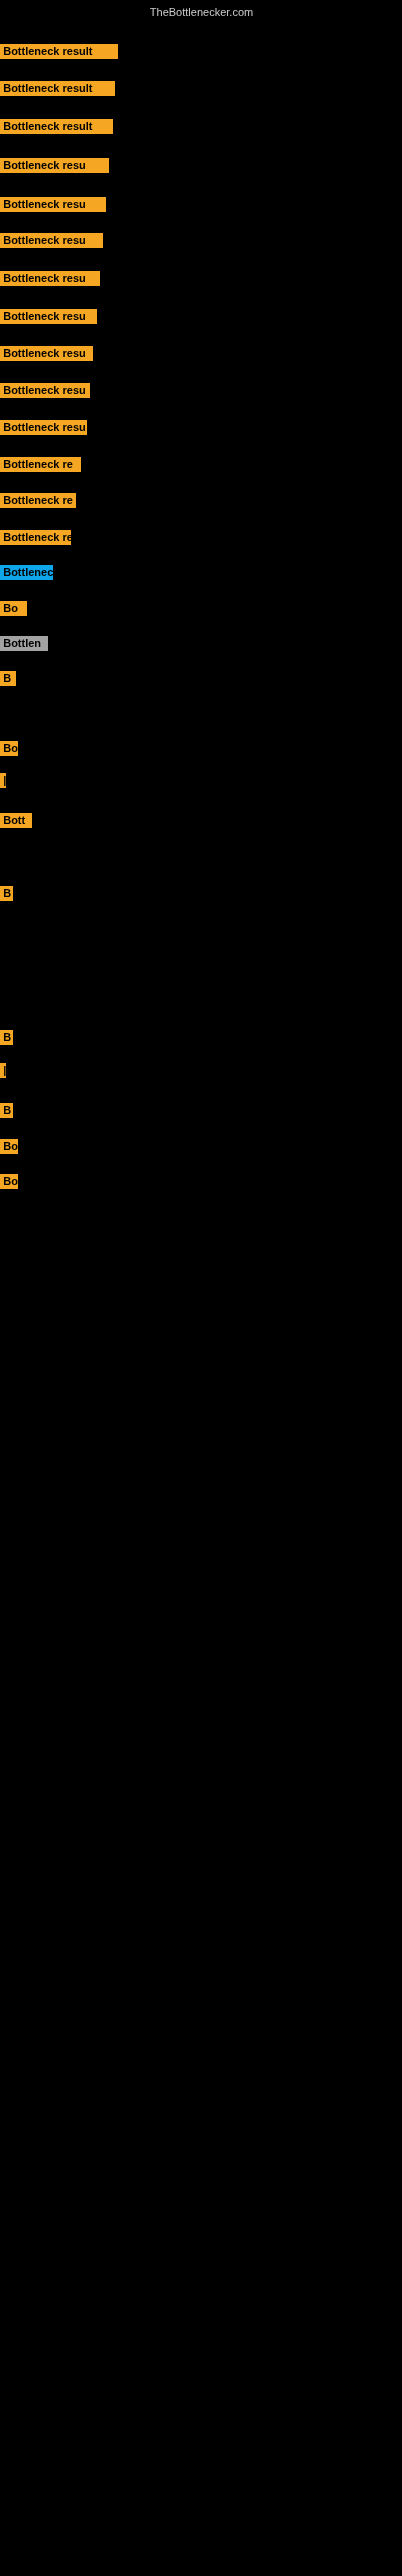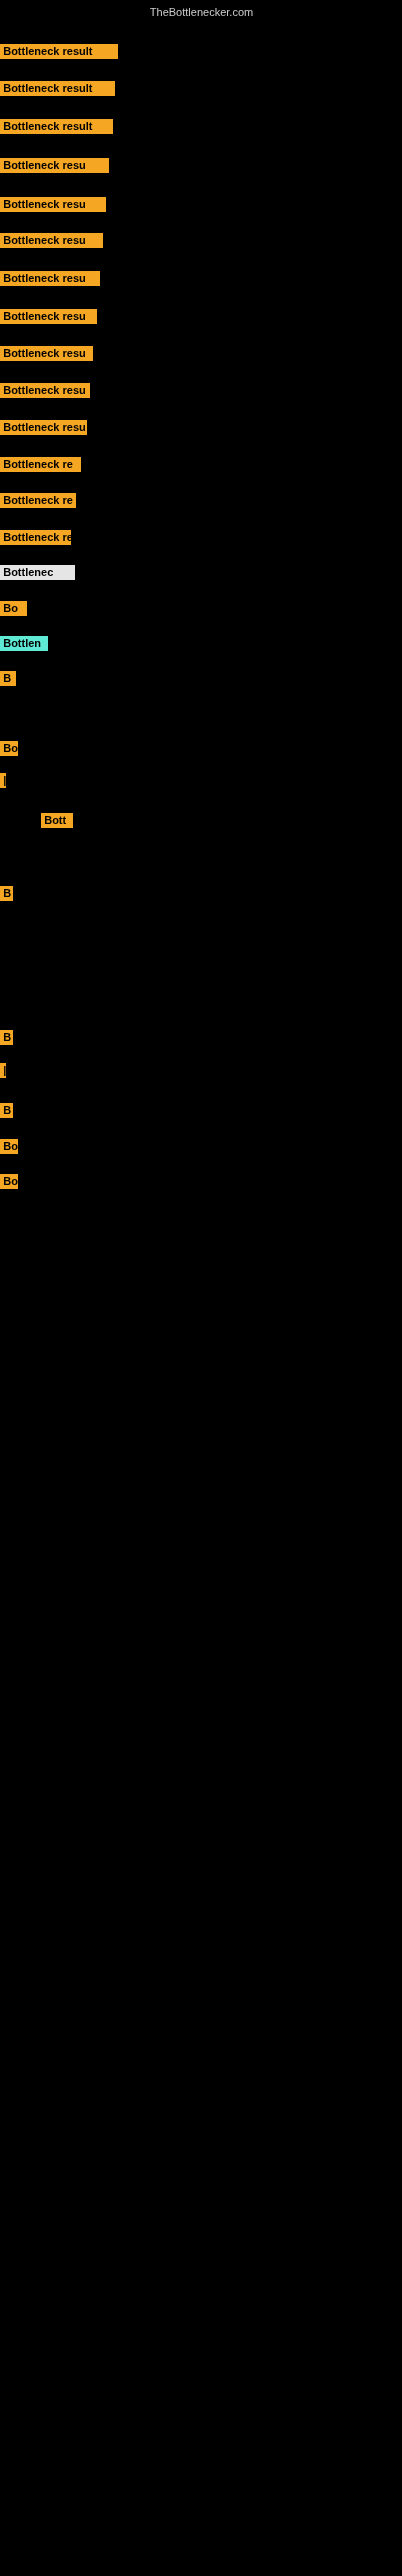--- a/index.html
+++ b/index.html
@@ -54,27 +54,27 @@
     <div class="bottleneck-bar" style="top: 197px; width: 106px; background-color: rgb(245, 166, 35); color: rgb(0, 0, 0);">Bottleneck resu</div>
     <div class="bottleneck-bar" style="top: 233px; width: 103px; background-color: rgb(245, 166, 35); color: rgb(0, 0, 0);">Bottleneck resu</div>
     <div class="bottleneck-bar" style="top: 271px; width: 100px; background-color: rgb(245, 166, 35); color: rgb(0, 0, 0);">Bottleneck resu</div>
     <div class="bottleneck-bar" style="top: 309px; width: 97px; background-color: rgb(245, 166, 35); color: rgb(0, 0, 0);">Bottleneck resu</div>
     <div class="bottleneck-bar" style="top: 346px; width: 93px; background-color: rgb(245, 166, 35); color: rgb(0, 0, 0);">Bottleneck resu</div>
     <div class="bottleneck-bar" style="top: 383px; width: 90px; background-color: rgb(245, 166, 35); color: rgb(0, 0, 0);">Bottleneck resu</div>
     <div class="bottleneck-bar" style="top: 420px; width: 87px; background-color: rgb(245, 166, 35); color: rgb(0, 0, 0);">Bottleneck resu</div>
     <div class="bottleneck-bar" style="top: 457px; width: 81px; background-color: rgb(245, 166, 35); color: rgb(0, 0, 0);">Bottleneck re</div>
     <div class="bottleneck-bar" style="top: 493px; width: 76px; background-color: rgb(245, 166, 35); color: rgb(0, 0, 0);">Bottleneck re</div>
     <div class="bottleneck-bar" style="top: 530px; width: 71px; background-color: rgb(245, 166, 35); color: rgb(0, 0, 0);">Bottleneck re</div>
-    <div class="bottleneck-bar" style="top: 565px; width: 75px; background-color: #e5e5e5; color: rgb(0, 0, 0);">Bottlenec</div>
+    <div class="bottleneck-bar" style="top: 565px; width: 53px; background-color: #0ea5e9; color: rgb(0, 0, 0);">Bottlenec</div>
     <div class="bottleneck-bar" style="top: 601px; width: 27px; background-color: rgb(245, 166, 35); color: rgb(0, 0, 0);">Bo</div>
-    <div class="bottleneck-bar" style="top: 636px; width: 48px; background-color: #5eead4; color: rgb(0, 0, 0);">Bottlen</div>
+    <div class="bottleneck-bar" style="top: 636px; width: 48px; background-color: #a3a3a3; color: rgb(0, 0, 0);">Bottlen</div>
     <div class="bottleneck-bar" style="top: 671px; width: 16px; background-color: rgb(245, 166, 35); color: rgb(0, 0, 0);">B</div>
     <div class="bottleneck-bar" style="top: 741px; width: 17.7px; background-color: rgb(245, 166, 35); color: rgb(0, 0, 0);">Bo</div>
     <div class="bottleneck-bar" style="top: 773px; width: 6.4px; background-color: rgb(245, 166, 35); color: rgb(0, 0, 0);">|</div>
-    <div class="bottleneck-bar" style="top: 813px; width: 32px; background-color: rgb(245, 166, 35); color: rgb(0, 0, 0); margin-left: 41px;">Bott</div>
+    <div class="bottleneck-bar" style="top: 813px; width: 32px; background-color: rgb(245, 166, 35); color: rgb(0, 0, 0);">Bott</div>
     <div class="bottleneck-bar" style="top: 886px; width: 13px; background-color: rgb(245, 166, 35); color: rgb(0, 0, 0);">B</div>
     <div class="bottleneck-bar" style="top: 1030px; width: 13px; background-color: rgb(245, 166, 35); color: rgb(0, 0, 0);">B</div>
     <div class="bottleneck-bar" style="top: 1063px; width: 6.4px; background-color: rgb(245, 166, 35); color: rgb(0, 0, 0);">|</div>
     <div class="bottleneck-bar" style="top: 1103px; width: 13px; background-color: rgb(245, 166, 35); color: rgb(0, 0, 0);">B</div>
     <div class="bottleneck-bar" style="top: 1139px; width: 17.7px; background-color: rgb(245, 166, 35); color: rgb(0, 0, 0);">Bo</div>
     <div class="bottleneck-bar" style="top: 1174px; width: 17.7px; background-color: rgb(245, 166, 35); color: rgb(0, 0, 0);">Bo</div>
   </div>
 
 
 </body></html>

